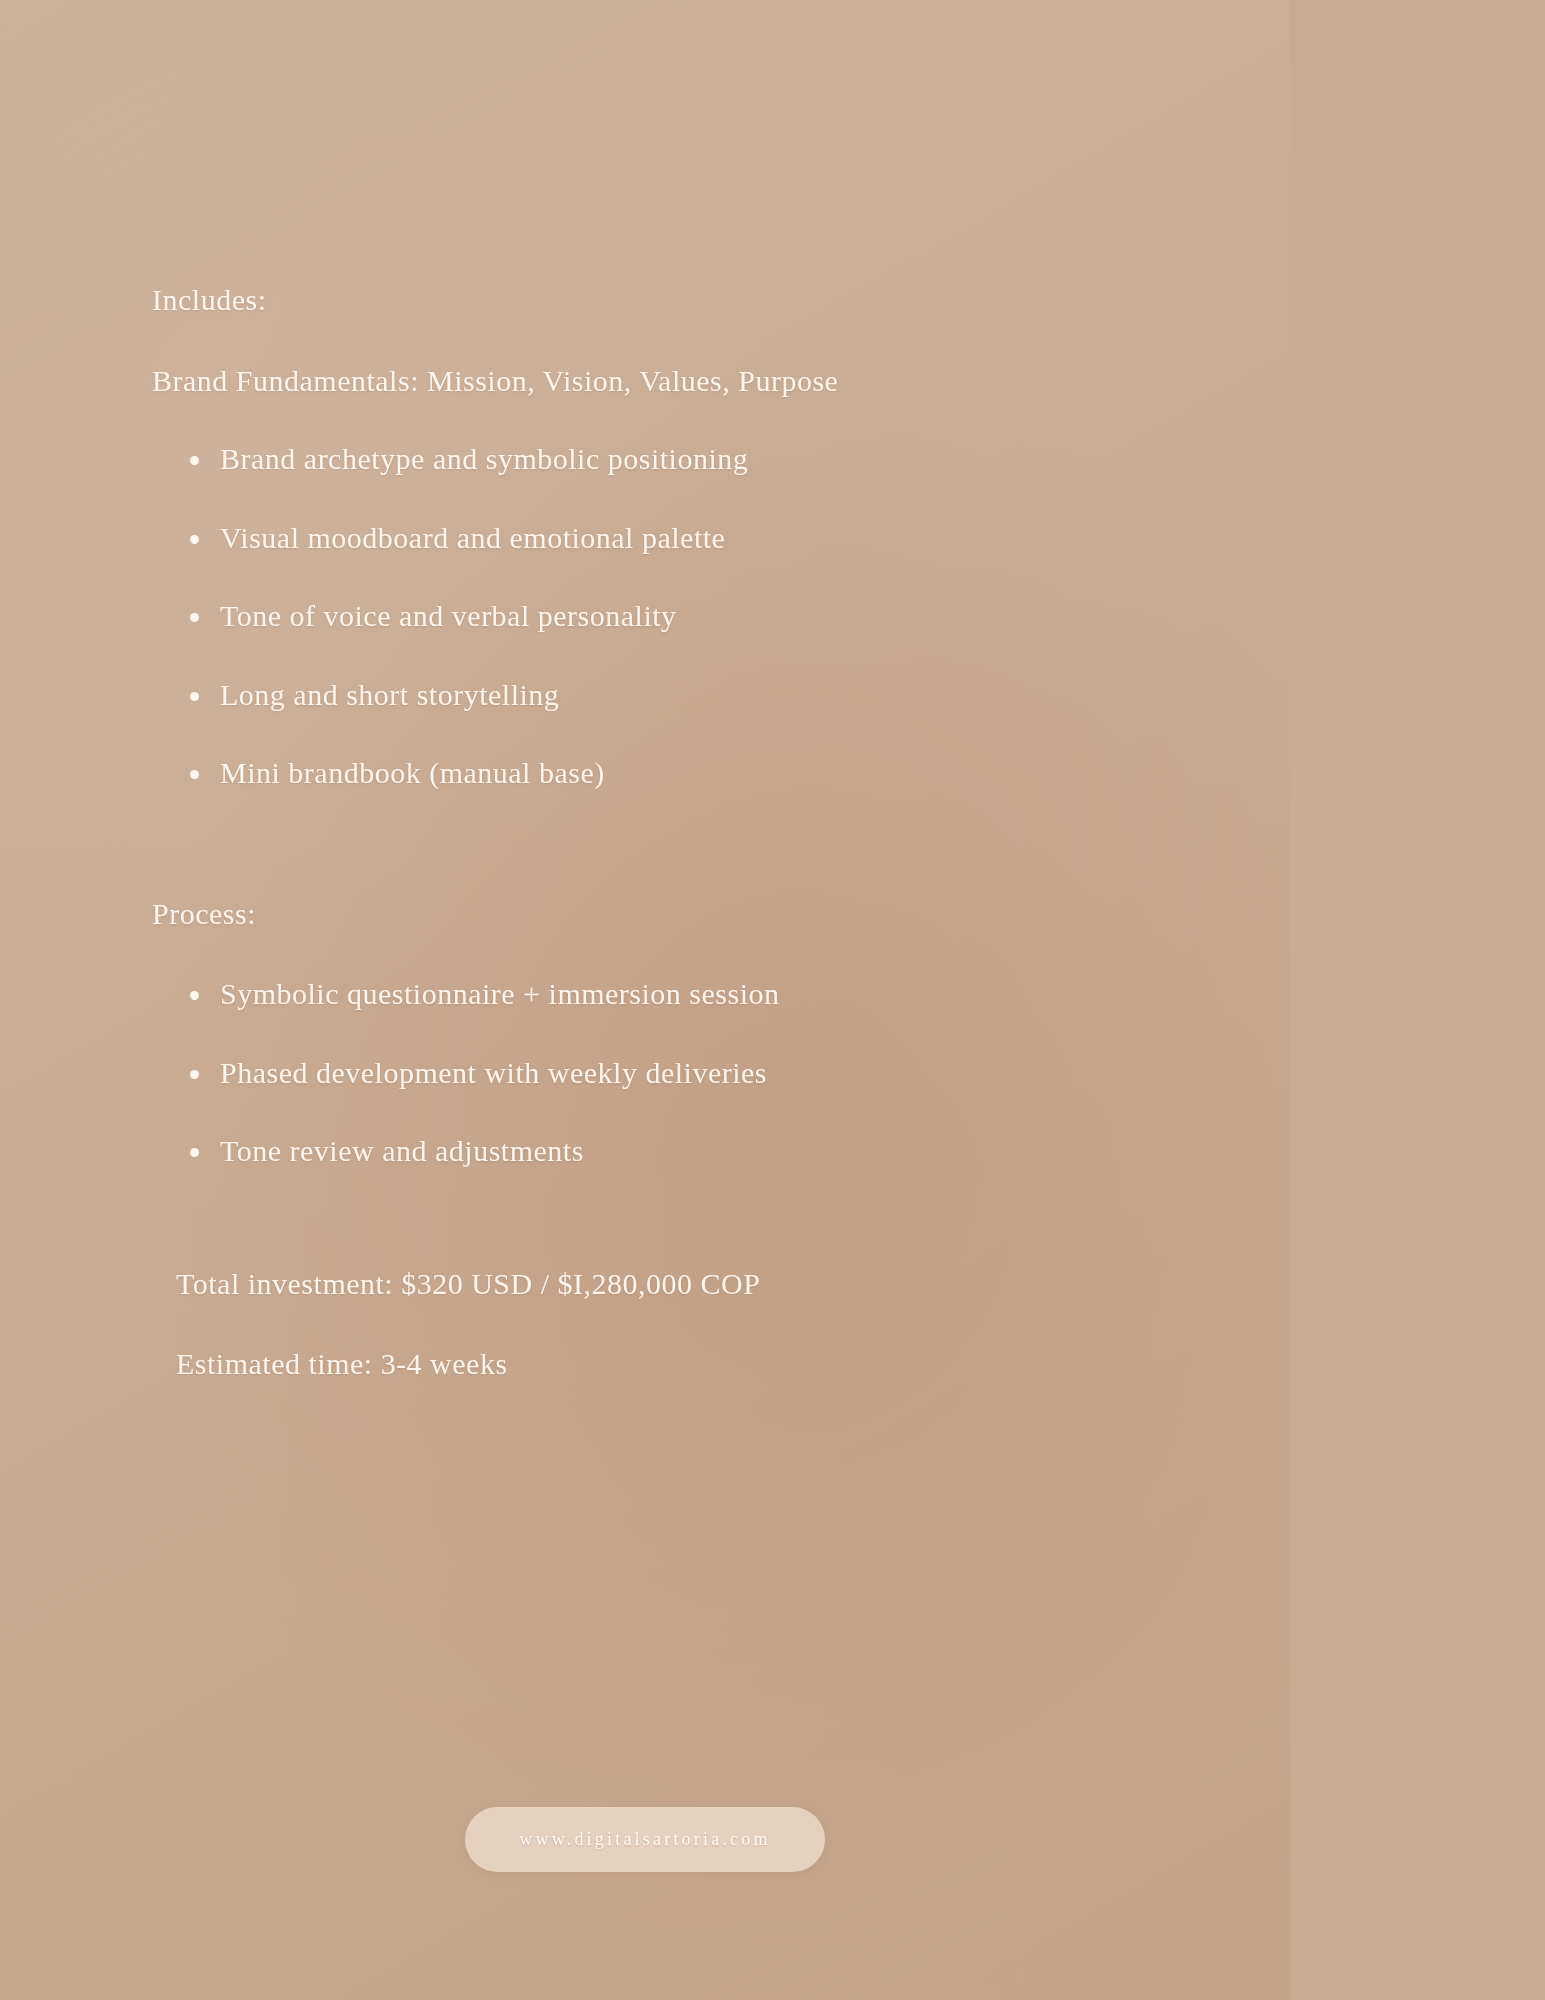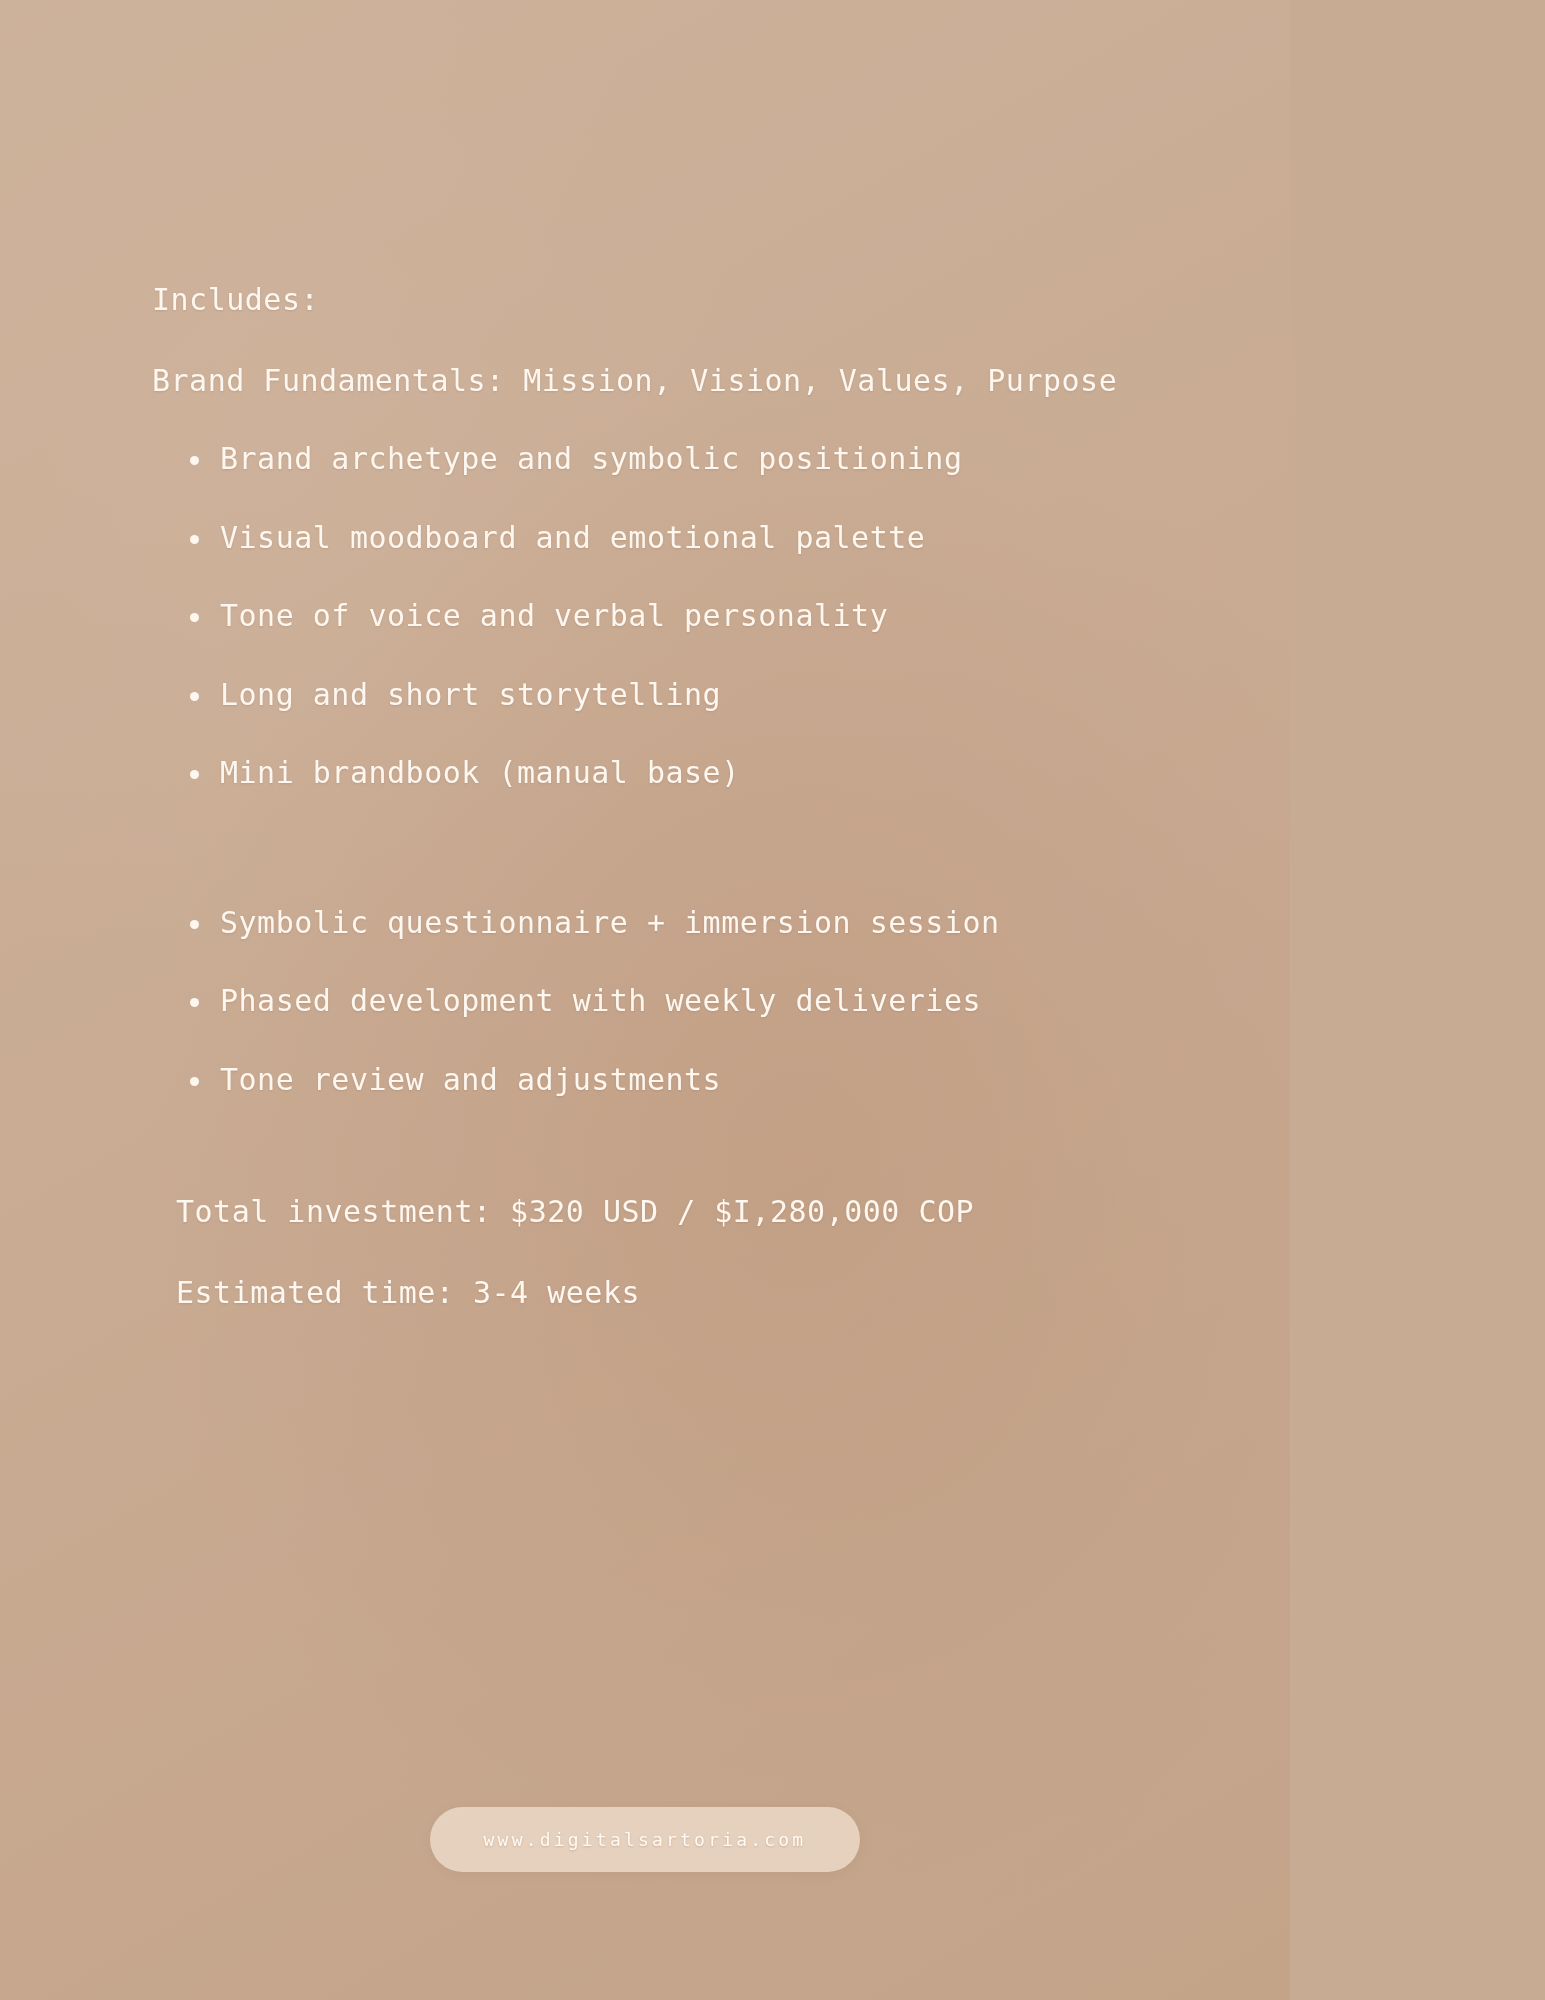--- a/index.html
+++ b/index.html
@@ -16,20 +16,21 @@
   .page {
     position: relative;
     width: 1290px;
     height: 2000px;
     box-sizing: border-box;
     background:
       radial-gradient(ellipse 70% 55% at 62% 58%, rgba(190,152,125,0.55) 0%, rgba(190,152,125,0.22) 42%, rgba(190,152,125,0) 72%),
       radial-gradient(ellipse 55% 40% at 20% 22%, rgba(208,180,158,0.45) 0%, rgba(208,180,158,0) 70%),
       radial-gradient(ellipse 60% 45% at 88% 88%, rgba(196,164,140,0.35) 0%, rgba(196,164,140,0) 70%),
       linear-gradient(150deg, #cdb29b 0%, #c9ab93 45%, #c3a489 100%);
+    font-family: Liberation Serif, serif;
   }
   .content {
     position: absolute;
     left: 152px;
     top: 280px;
     width: 1200px;
   }
   .line {
     color: #fdf7f0;
     font-size: 30px;
@@ -105,20 +106,21 @@
         <li>Visual moodboard and emotional palette</li>
         <li>Tone of voice and verbal personality</li>
         <li>Long and short storytelling</li>
         <li>Mini brandbook (manual base)</li>
       </ul>
     </div>
 
     <div class="gap-lg"></div>
 
     <div>
+      <p class="line heading">Process:</p>
       <ul class="bullets">
         <li>Symbolic questionnaire + immersion session</li>
         <li>Phased development with weekly deliveries</li>
         <li>Tone review and adjustments</li>
       </ul>
     </div>
 
     <div class="gap-md"></div>
 
     <div class="totals">

